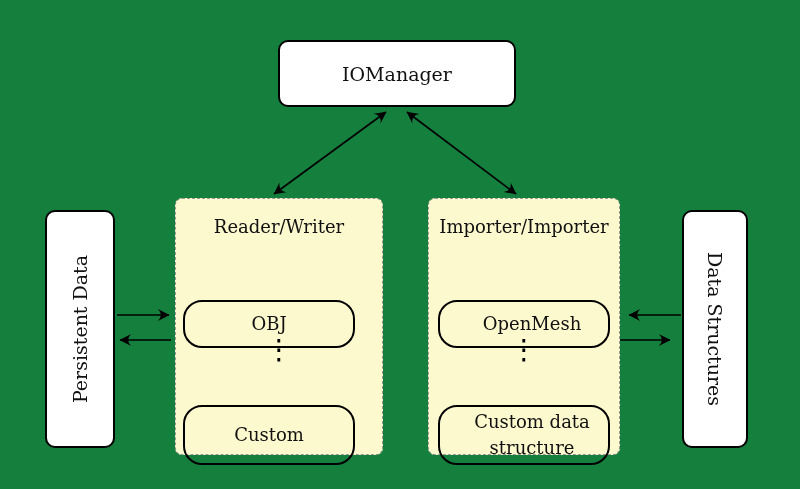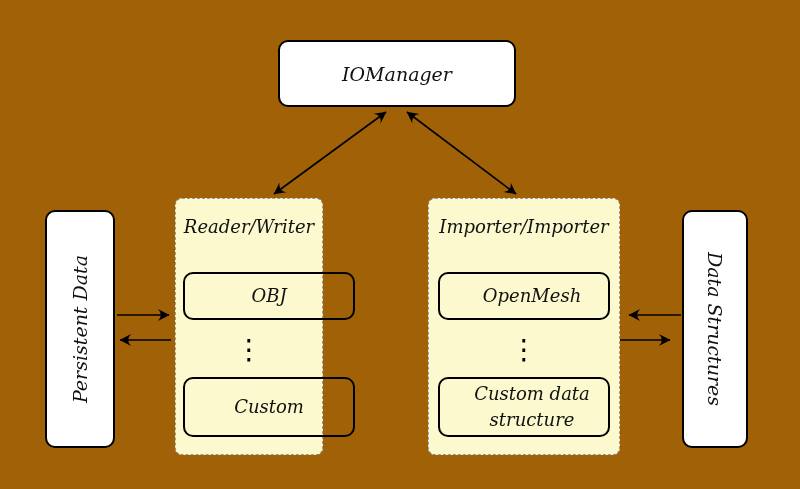--- a/index.html
+++ b/index.html
@@ -1,24 +1,23 @@
 <!DOCTYPE html>
 <html><head>
 <meta charset="utf-8">
 <style>
   html, body { margin: 0; padding: 0; background: #ffffff; }
   .canvas {
     position: relative;
     width: 800px;
     height: 489px;
-    background: #a16207;
+    background: #15803d;
     font-family: "DejaVu Serif", serif;
     color: #111111;
     overflow: hidden;
-    font-style: italic;
   }
   .arrows {
     position: absolute;
     left: 0; top: 0;
     width: 800px; height: 489px;
     pointer-events: none;
   }
   
   .rbox {
     position: absolute;
@@ -35,41 +34,42 @@
   
   .panel {
     position: absolute;
     box-sizing: border-box;
     top: 198px;
     height: 257px;
     background: #FCF9CE;
     border: 1.5px dashed #999999;
     border-radius: 7px;
   }
-  #panel-rw { left: 175px; width: 148px; padding-left: 47px; }
+  #panel-rw { left: 175px; width: 208px; padding-left: 47px; }
   #panel-ie { left: 428px; width: 192px; }
   .panel-title {
     position: absolute;
     top: 17px; left: 0; right: 0;
     text-align: center;
     font-size: 18px;
   }
   .inner {
     position: absolute;
     box-sizing: border-box;
     border: 2.5px solid #000000;
-    border-radius: 10px;
+    border-radius: 19px;
     background: transparent;
     display: flex;
     flex-direction: column;
     align-items: center;
     justify-content: center;
     font-size: 18px;
     line-height: 26px;
     text-align: center;
+    margin-top: 28px;
   }
   #panel-rw .inner { left: 7px; width: 172px; }
   #panel-ie .inner { left: 9px; width: 172px; padding-left: 16px; }
   .inner.top    { top: 73px;  height: 48px; }
   .inner.bottom { top: 178px; height: 60px; text-align: center; }
   .dots {
     position: absolute;
     top: 131px; left: 0; right: 0;
     text-align: center;
     font-size: 28px;

